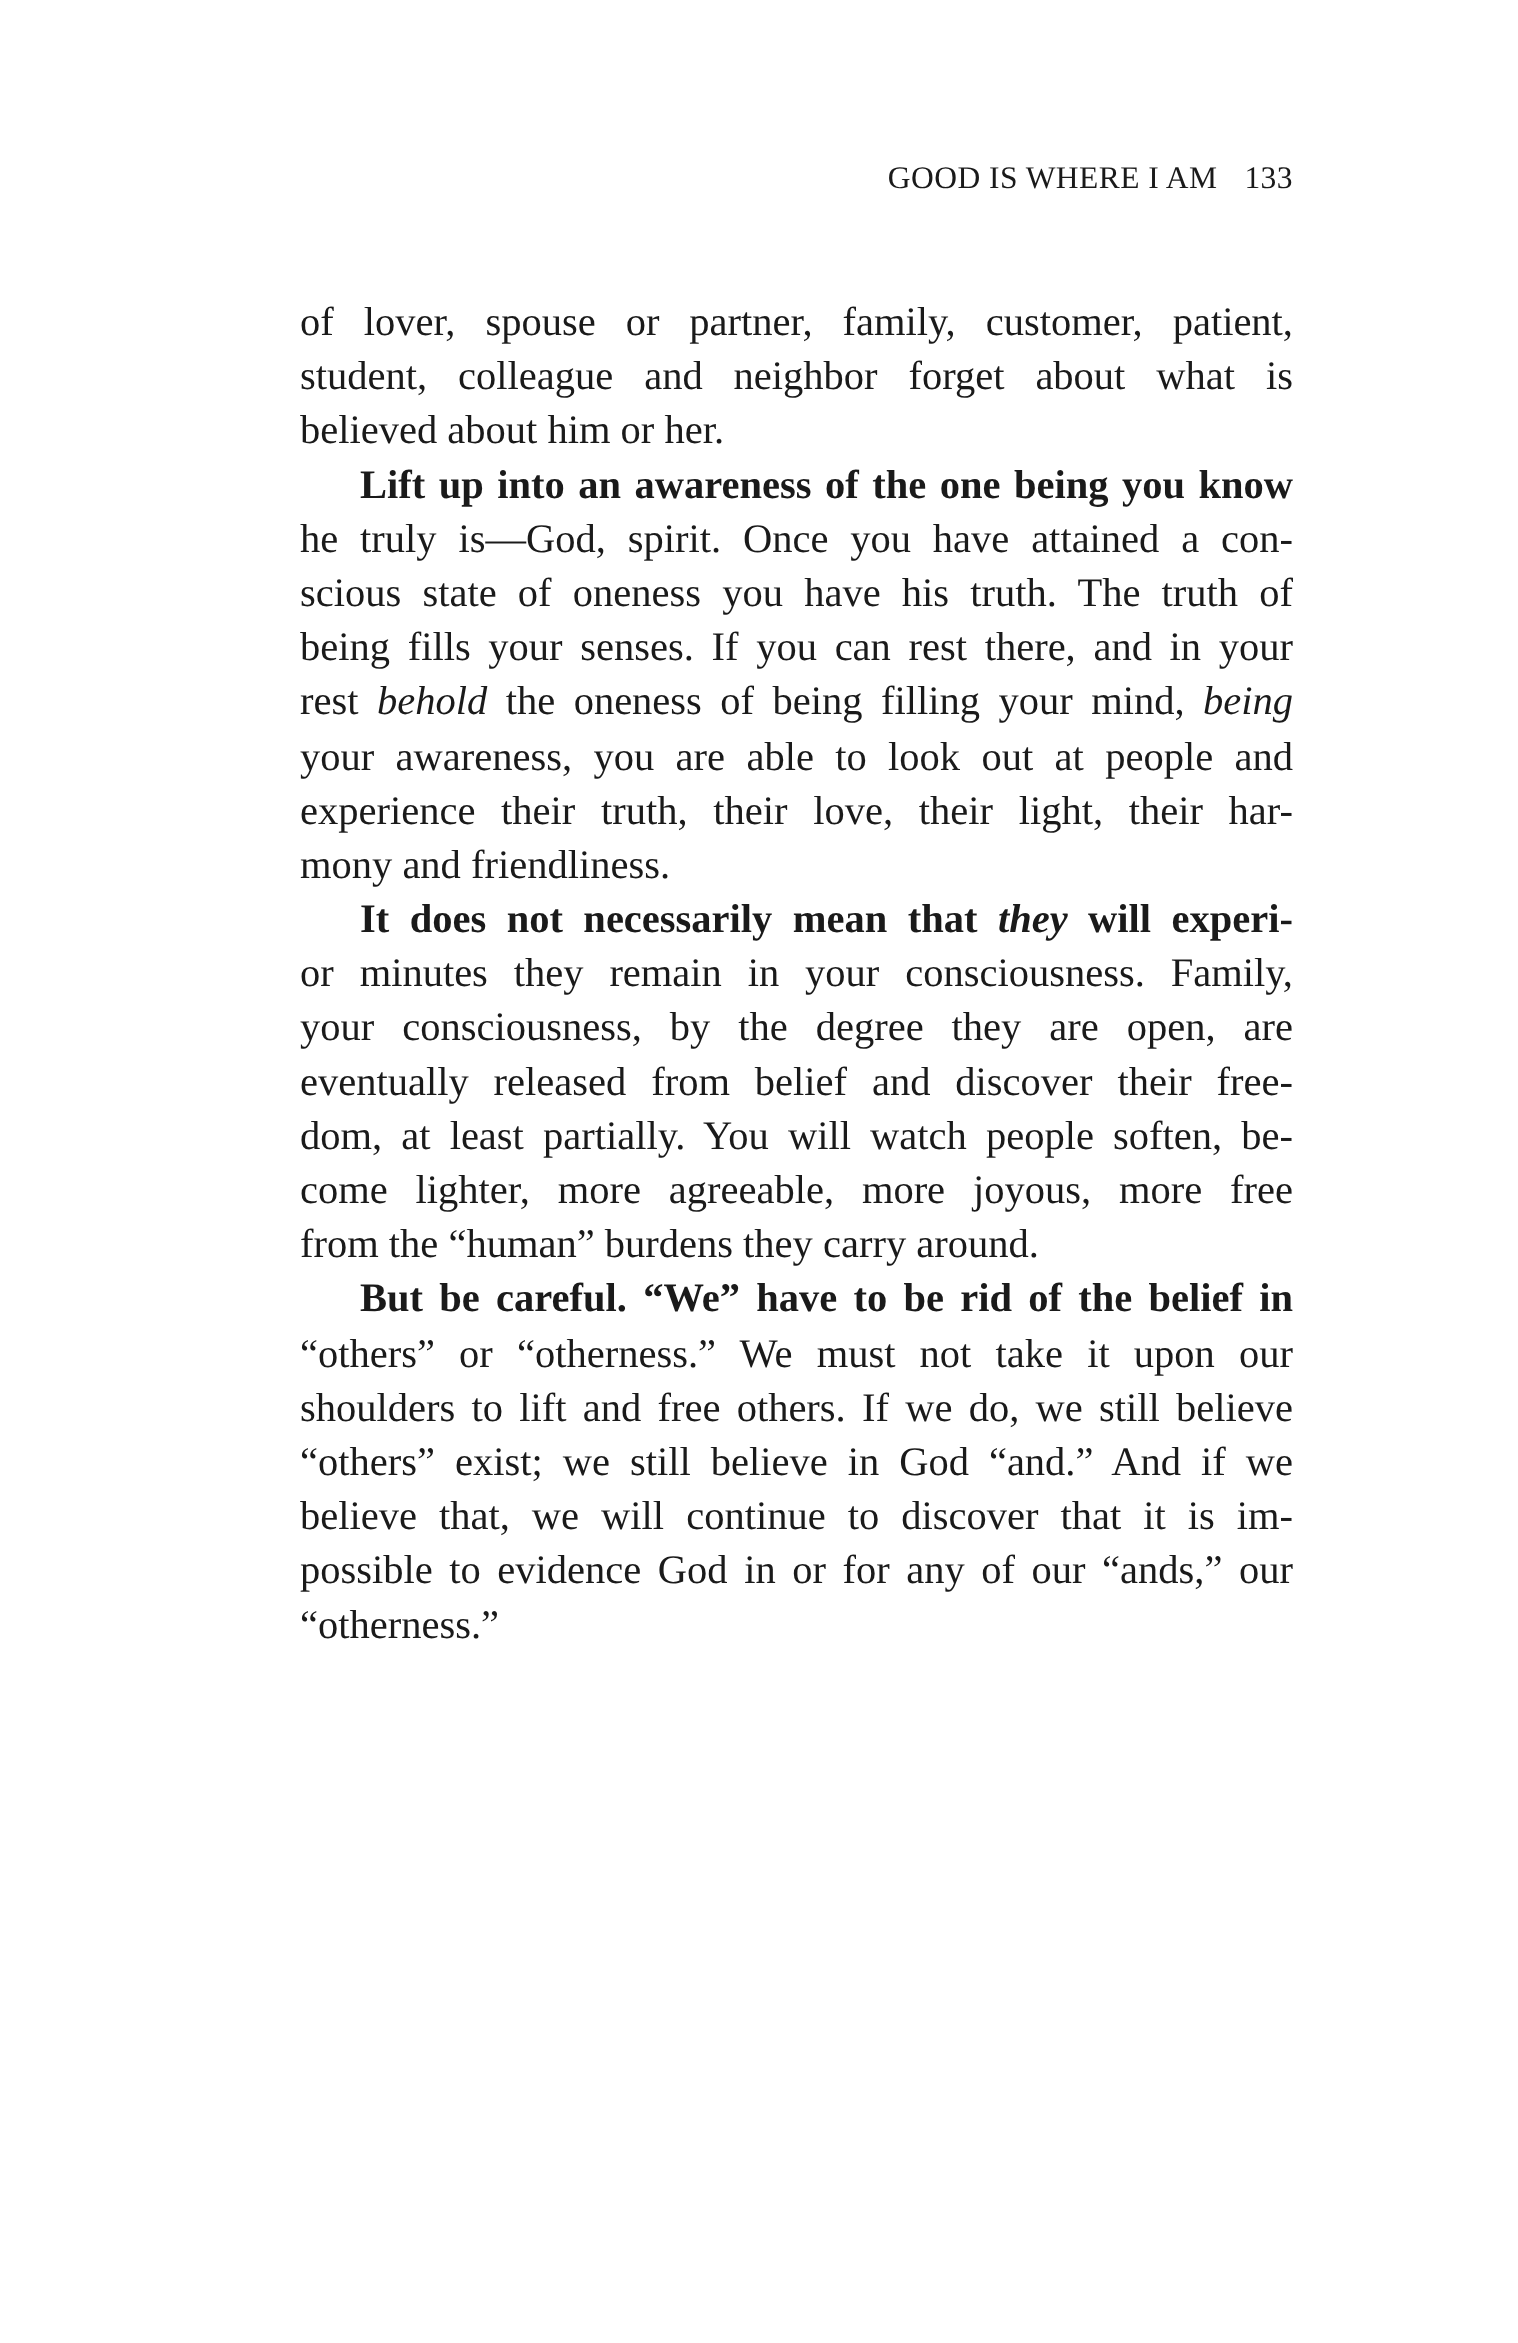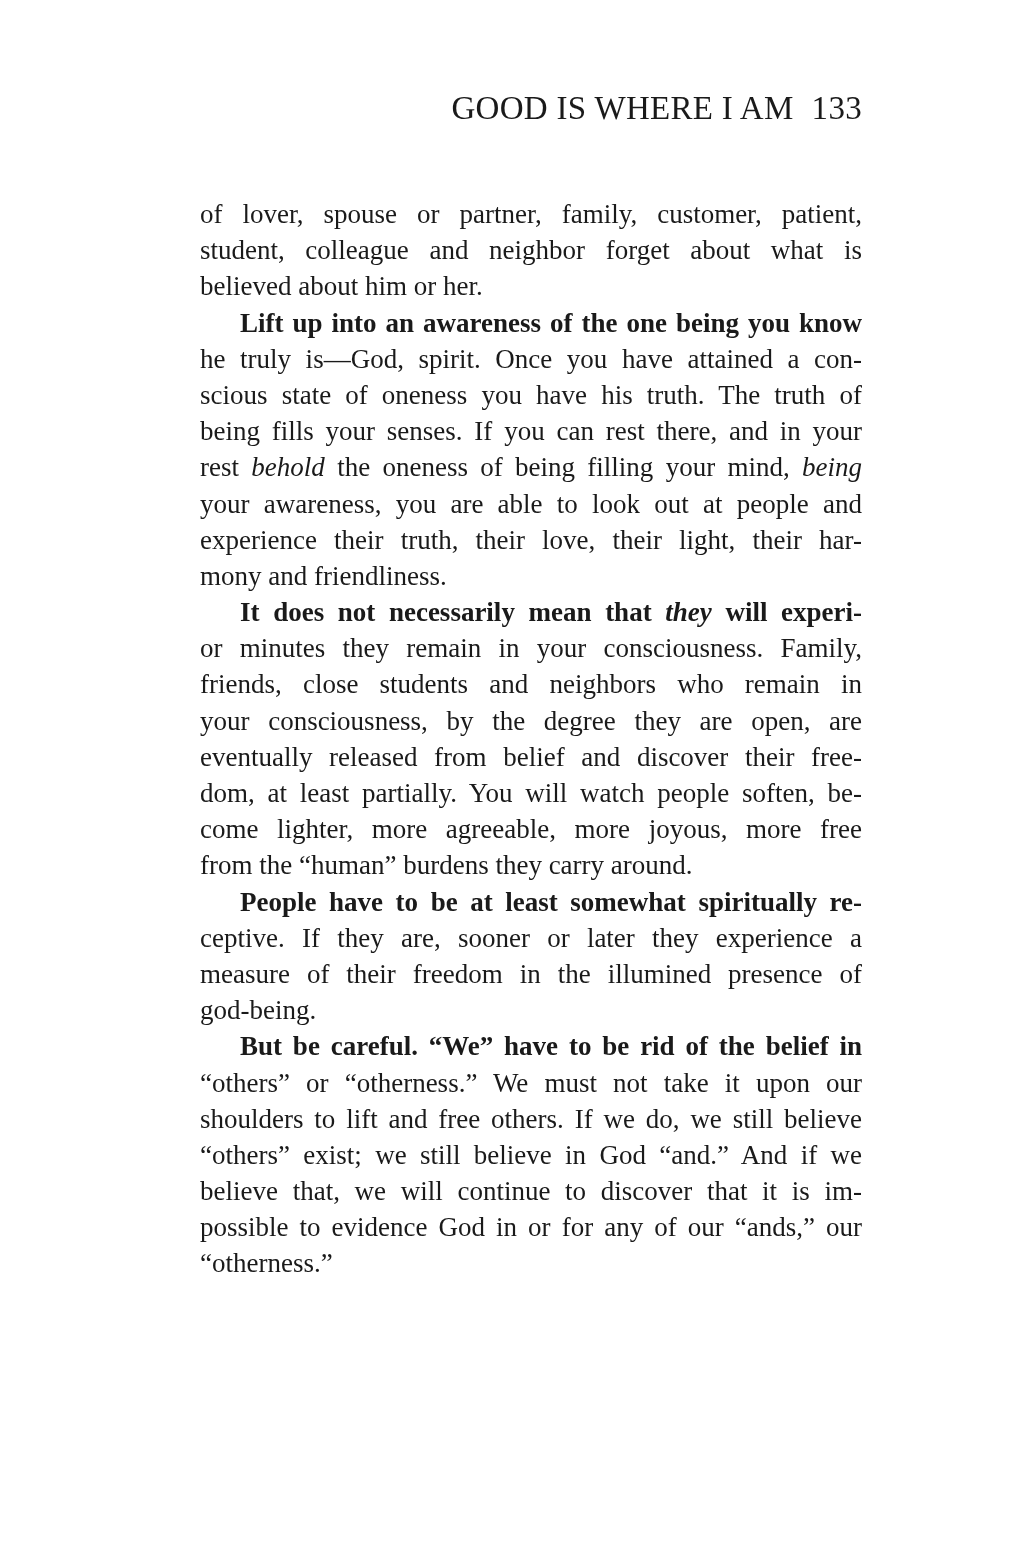--- a/index.html
+++ b/index.html
@@ -7,23 +7,23 @@
       width: 1012px;
       height: 1562px;
       background: #ffffff;
       position: relative;
       overflow: hidden;
       font-family: "Liberation Serif", "DejaVu Serif", serif;
       color: #1a1a1a;
     }
     .running-head {
       position: absolute;
-      top: 90px;
+      top: 106px;
       right: 150px;
-      font-size: 33px;
+      font-size: 21px;
       letter-spacing: 0.3px;
       white-space: nowrap;
     }
     .running-head .page-num { margin-left: 18px; }
     .body-text {
       position: absolute;
       left: 200px;
       top: 196px;
       width: 662px;
       font-size: 27px;
@@ -59,32 +59,25 @@
       <div class="line">scious state of oneness you have his truth. The truth of</div>
       <div class="line">being fills your senses. If you can rest there, and in your</div>
       <div class="line">rest <span class="it">behold</span> the oneness of being filling your mind, <span class="it">being</span></div>
       <div class="line">your awareness, you are able to look out at people and</div>
       <div class="line">experience their truth, their love, their light, their har-</div>
       <div class="line last">mony and friendliness.</div>
     </div>
     <div>
       <div class="line indent">It does not necessarily mean that <span class="it">they</span> will experi-</div>
       <div class="line">or minutes they remain in your consciousness. Family,</div>
-      <div class="line">friends, close students and neighbors who remain in</div>
       <div class="line">your consciousness, by the degree they are open, are</div>
       <div class="line">eventually released from belief and discover their free-</div>
       <div class="line">dom, at least partially. You will watch people soften, be-</div>
       <div class="line">come lighter, more agreeable, more joyous, more free</div>
       <div class="line last">from the “human” burdens they carry around.</div>
-    </div>
-    <div>
-      <div class="line indent">People have to be at least somewhat spiritually re-</div>
-      <div class="line">ceptive. If they are, sooner or later they experience a</div>
-      <div class="line">measure of their freedom in the illumined presence of</div>
-      <div class="line last">god-being.</div>
     </div>
     <div>
       <div class="line indent">But be careful. “We” have to be rid of the belief in</div>
       <div class="line">“others” or “otherness.” We must not take it upon our</div>
       <div class="line">shoulders to lift and free others. If we do, we still believe</div>
       <div class="line">“others” exist; we still believe in God “and.” And if we</div>
       <div class="line">believe that, we will continue to discover that it is im-</div>
       <div class="line">possible to evidence God in or for any of our “ands,” our</div>
       <div class="line last">“otherness.”</div>
     </div>

